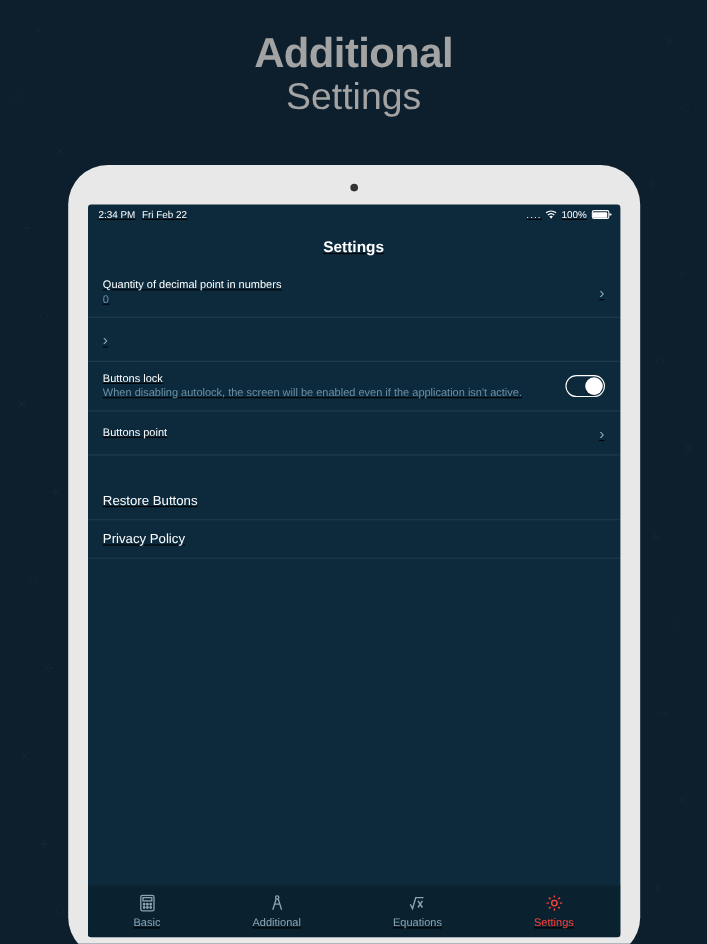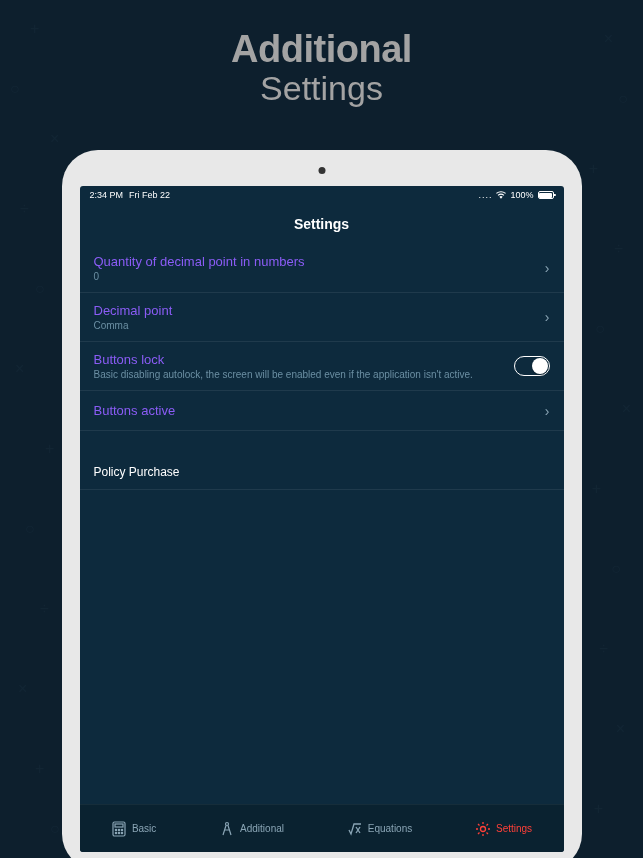--- a/index.html
+++ b/index.html
@@ -63,20 +63,21 @@
       border-radius: 50%;
     }
     .screen {
       width: 100%;
       height: 100%;
       background: #0d2a3d;
       border-radius: 3px;
       overflow: hidden;
       display: flex;
       flex-direction: column;
+      text-decoration: underline;
     }
     .status-bar {
       display: flex;
       justify-content: space-between;
       align-items: center;
       padding: 4px 10px;
       font-size: 9px;
       color: #fff;
       height: 18px;
     }
@@ -132,22 +133,22 @@
       align-items: center;
       justify-content: space-between;
       padding: 10px 14px;
       border-bottom: 0.5px solid rgba(255,255,255,0.08);
       min-height: 40px;
     }
     .row-text {
       flex: 1;
     }
     .row-title {
-      color: #8b5cf6;
-      font-size: 13px;
+      color: #ffffff;
+      font-size: 10px;
     }
     .row-sub {
       color: #6b8fa3;
       font-size: 10px;
       margin-top: 2px;
     }
     .chevron {
       color: #8aa5b5;
       font-size: 14px;
       font-weight: 300;
@@ -194,21 +195,21 @@
     .tab-bar {
       display: flex;
       justify-content: space-around;
       align-items: center;
       background: #0a2230;
       height: 48px;
       border-top: 0.5px solid rgba(255,255,255,0.05);
     }
     .tab {
       display: flex;
-      flex-direction: row;
+      flex-direction: column;
       align-items: center;
       gap: 5px;
       color: #8aa5b5;
       cursor: pointer;
     }
     .tab.active {
       color: #ff4038;
     }
     .tab-label {
       font-size: 10px;
@@ -279,48 +280,45 @@
 
       <div class="row">
         <div class="row-text">
           <div class="row-title">Quantity of decimal point in numbers</div>
           <div class="row-sub">0</div>
         </div>
         <span class="chevron">›</span>
       </div>
 
       <div class="row">
-        <div class="row-text">
-          <div class="row-title">Decimal point</div>
-          <div class="row-sub">Comma</div>
-        </div>
         <span class="chevron">›</span>
       </div>
 
 
       <div class="row">
         <div class="row-text">
           <div class="row-title">Buttons lock</div>
-          <div class="row-sub">Basic disabling autolock, the screen will be enabled even if the application isn't active.</div>
+          <div class="row-sub">When disabling autolock, the screen will be enabled even if the application isn't active.</div>
         </div>
         <div class="toggle toggle-on-blue">
           <div class="toggle-knob"></div>
         </div>
       </div>
 
       <div class="row">
         <div class="row-text">
-          <div class="row-title">Buttons active</div>
+          <div class="row-title">Buttons point</div>
         </div>
         <span class="chevron">›</span>
       </div>
 
       <div class="spacer"></div>
 
-      <div class="simple-row">Policy Purchase</div>
+      <div class="simple-row">Restore Buttons</div>
+      <div class="simple-row">Privacy Policy</div>
 
     </div>
 
     <div class="tab-bar">
       <div class="tab">
         <svg class="tab-icon" viewBox="0 0 16 16" fill="none" stroke="currentColor" stroke-width="1.2">
           <rect x="2" y="1" width="12" height="14" rx="1.5"></rect>
           <rect x="4" y="3" width="8" height="3"></rect>
           <circle cx="5" cy="9" r="0.7" fill="currentColor"></circle>
           <circle cx="8" cy="9" r="0.7" fill="currentColor"></circle>

